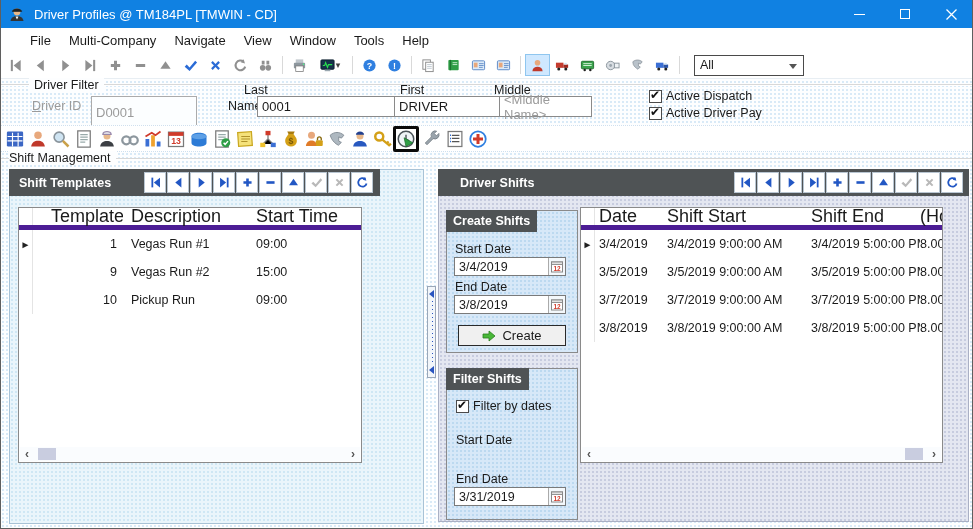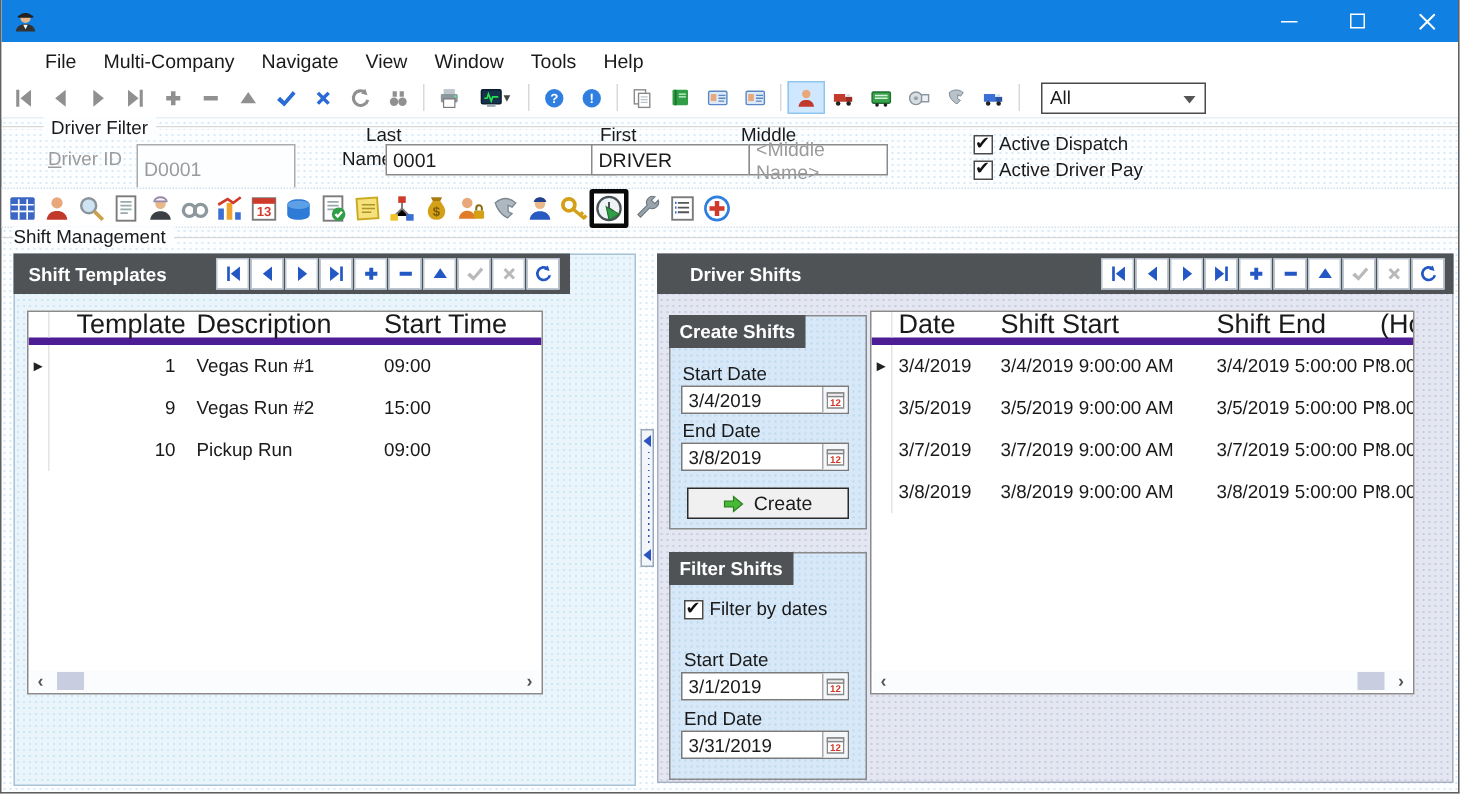--- a/index.html
+++ b/index.html
@@ -152,20 +152,21 @@
 <div class="window">
 
   <div class="titlebar abs">
     <svg class="appicon" viewBox="0 0 18 18">
       <circle cx="9" cy="7" r="3.4" fill="#e8b88a"></circle>
       <path d="M4.6 6.2c0-1.4 2-2.6 4.4-2.6s4.4 1.2 4.4 2.6z" fill="#222"></path>
       <rect x="3.8" y="5.4" width="10.4" height="1.4" rx="0.7" fill="#222"></rect>
       <path d="M2.5 16c.5-3.6 3.4-5 6.5-5s6 1.4 6.5 5z" fill="#333"></path>
       <path d="M7.5 11.5h3l-1.5 3z" fill="#fff"></path>
     </svg>
+    <span class="title">Driver Profiles @ TM184PL [TMWIN - CD]</span>
     <div class="winbtns">
       <div class="winbtn">
           <span class="glyph-min"></span>
         </div>
       <div class="winbtn">
           <span class="glyph-max"></span>
         </div>
       <div class="winbtn">
         <svg width="11" height="11" viewBox="0 0 11 11">
             <path d="M0.5 0.5l10 10M10.5 0.5l-10 10" stroke="#fff" stroke-width="1.3"></path>
@@ -698,30 +699,20 @@
 
     <div class="subpanel" style="left:7px;top:198px;width:132px;height:152px">
       <div class="darkbar subhead">
         <span>Filter Shifts</span>
       </div>
       <div class="cbrow abs" style="left:9px;top:30px">
         <span class="cb checked"></span>
         <span class="lbl">Filter by dates</span>
       </div>
       <span class="abs lbl" style="left:9px;top:64px">Start Date</span>
-      <div class="dfield" style="left:7px;top:79px;width:112px">
-        <span class="val">3/1/2019</span>
-        <span class="calbtn">
-          <svg width="12" height="12" viewBox="0 0 12 12">
-              <rect x="0.5" y="1" width="11" height="10" fill="#fff" stroke="#888"></rect>
-              <rect x="0.5" y="1" width="11" height="2.4" fill="#eee" stroke="#888"></rect>
-              <text x="6" y="9.5" font-size="6.5" font-weight="bold" text-anchor="middle" fill="#d03a2a">12</text>
-            </svg>
-        </span>
-      </div>
       <span class="abs lbl" style="left:9px;top:103px">End Date</span>
       <div class="dfield" style="left:7px;top:118px;width:112px">
         <span class="val">3/31/2019</span>
         <span class="calbtn">
           <svg width="12" height="12" viewBox="0 0 12 12">
               <rect x="0.5" y="1" width="11" height="10" fill="#fff" stroke="#888"></rect>
               <rect x="0.5" y="1" width="11" height="2.4" fill="#eee" stroke="#888"></rect>
               <text x="6" y="9.5" font-size="6.5" font-weight="bold" text-anchor="middle" fill="#d03a2a">12</text>
             </svg>
         </span>

